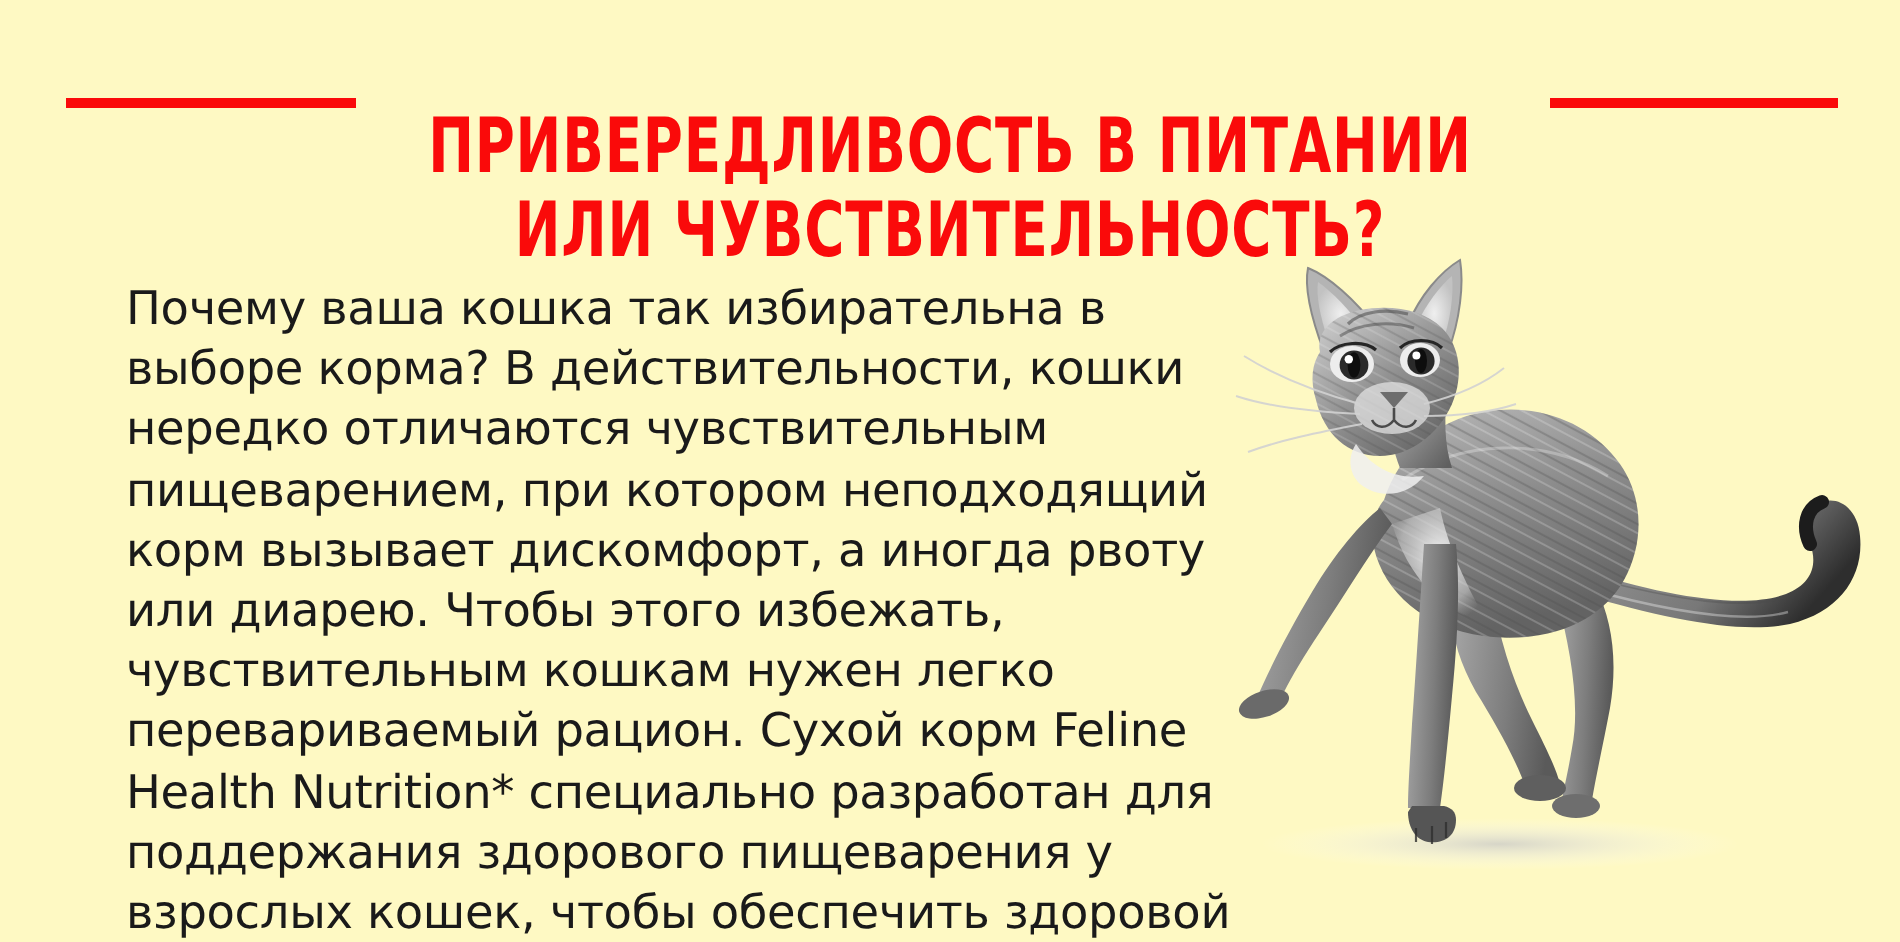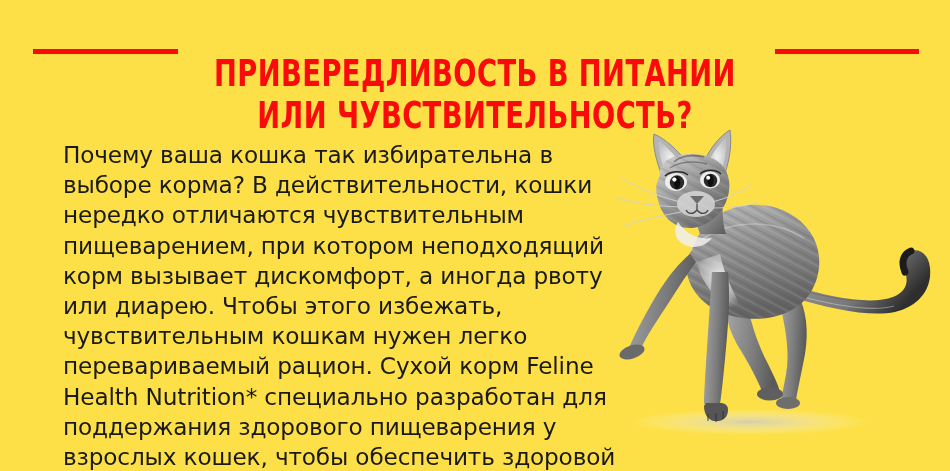--- a/index.html
+++ b/index.html
@@ -8,21 +8,21 @@
     padding: 0;
     background: #ffffff;
   }
   body {
     font-family: "Liberation Sans", "DejaVu Sans", sans-serif;
   }
   #page {
     position: relative;
     width: 950px;
     height: 471px;
-    background: #fde047;
+    background: #fef9c3;
     overflow: hidden;
   }
 
   
   #header {
     position: absolute;
     left: 0;
     top: 0;
     width: 950px;
     height: 125px;

